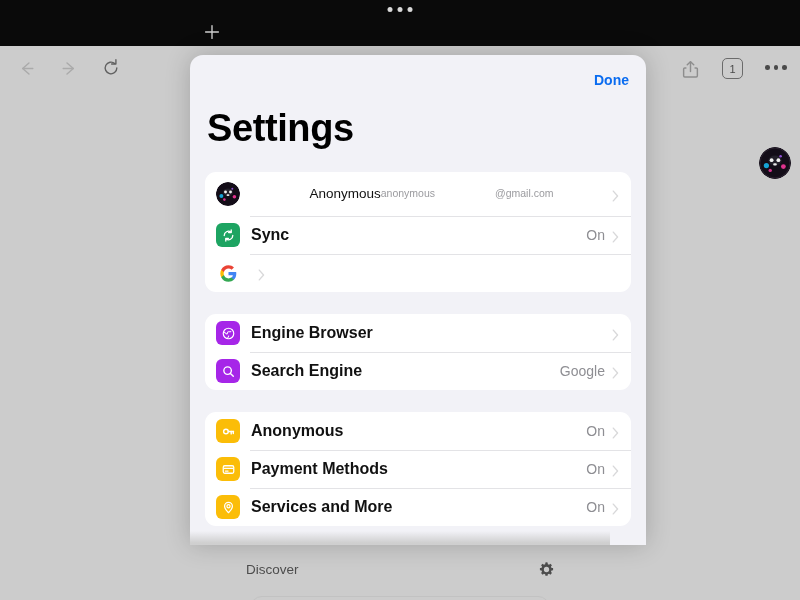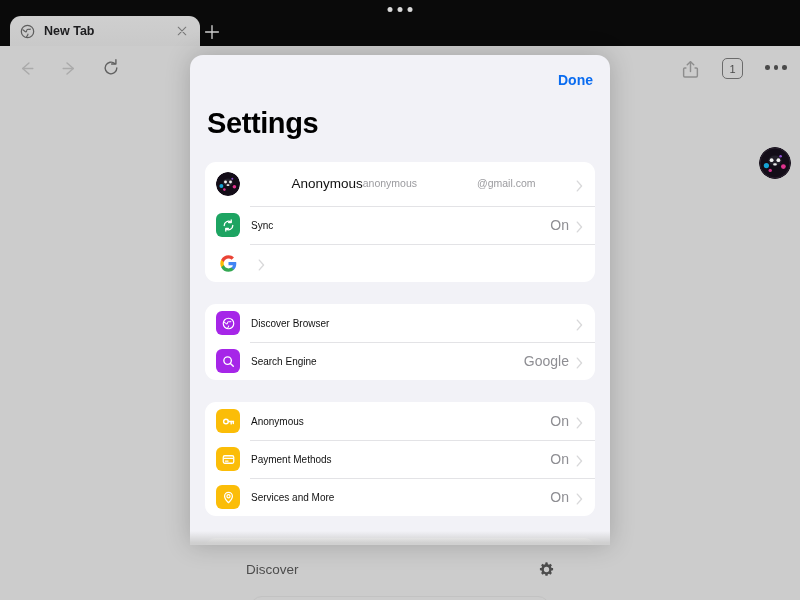--- a/index.html
+++ b/index.html
@@ -88,35 +88,35 @@
     position:absolute; left:538px; width:17px; height:17px;
     display:flex;align-items:center;justify-content:center;
   }
   #discover-card {
     position:absolute; top:506px; left:250px; width:300px; height:60px;
     border:1px solid #c2c2c2; border-radius:12px;
   }
 
   
   #settings-modal {
-    position:absolute; top:55px; left:190px; width:420px; height:490px;
+    position:absolute; top:55px; left:190px; width:456px; height:490px;
     background:#f2f2f7;
     border-radius:13px 13px 0 0;
     overflow:hidden;
     z-index:20;
     box-shadow:0 0 26px rgba(0,0,0,.20);
   }
   #modal-topbar { position:relative; height:46px; }
   #done-button {
     position:absolute; right:17px; top:17px;
     font-size:14px; font-weight:600; color:#0a6cf0;
   }
   #settings-title {
     margin:6px 0 0 17px;
-    font-size:29px; font-weight:700; letter-spacing:-.4px; color:#000;
+    font-size:38px; font-weight:700; letter-spacing:-.4px; color:#000;
   }
 
   .group {
     margin:22px 15px 0 15px;
     background:#fff;
     border-radius:11px;
     overflow:hidden;
   }
   .row {
     position:relative;
@@ -132,55 +132,40 @@
   .row-icon {
     width:24px; height:24px; flex:0 0 24px; margin-right:11px;
     border-radius:6px; display:flex; align-items:center; justify-content:center;
     overflow:hidden;
   }
   .row-icon.avatar { border-radius:50%; }
   .row-icon.green  { background:#1da462; }
   .row-icon.purple { background:#a626e8; }
   .row-icon.yellow { background:#fbbd08; }
   .row-icon.white  { background:#fff; }
-  .row-label { font-size:10px; color:#111; flex:1; white-space:nowrap; }
+  .row-label { font-size:16px; color:#111; flex:1; white-space:nowrap;font-weight:bold; }
   .row-sub   { font-size:10.5px; color:#9b9b9f; margin-top:1px; display:flex; gap:60px; }
   .row-value { font-size:14px; color:#8e8e93; margin-right:7px; white-space:nowrap; }
   .chev { width:7px; height:12px; flex:0 0 7px; opacity:.38; }
 
   .acct-text { flex:1; display:flex; flex-direction:row; justify-content:center; }
   .acct-name { font-size:13.5px; color:#111; line-height:1.15; }
 
   
   #group-voice { margin-bottom:0; }
   #modal-fade {
     position:absolute; left:0; bottom:0; width:420px; height:14px;
     background:linear-gradient(180deg, rgba(242,242,247,0) 0%, rgba(204,204,204,.92) 85%);
     pointer-events:none;
   }
 </style>
 </head>
 <body>
 
 <div id="tabstrip">
-  <div id="tab">
-    <span class="favicon">
-      <svg viewBox="0 0 16 16" width="15" height="15">
-        <circle cx="8" cy="8" r="6.6" fill="none" stroke="#5e5e5e" stroke-width="1.3"></circle>
-        <path d="M3 6.2c1.6 .8 2.4 2.4 3.4 2.2 1.1-.2 .2-2 1.4-2.6 1-.5 2.6 .4 3.4-.4" fill="none" stroke="#5e5e5e" stroke-width="1.2" stroke-linecap="round"></path>
-        <path d="M7 13.8c.4-1.4 1.7-1.9 1.5-3.1" fill="none" stroke="#5e5e5e" stroke-width="1.2" stroke-linecap="round"></path>
-      </svg>
-    </span>
-    <span class="tab-title">New Tab</span>
-    <span class="tab-close">
-      <svg viewBox="0 0 14 14" width="12" height="12">
-        <path d="M2.6 2.6 L11.4 11.4 M11.4 2.6 L2.6 11.4" stroke="#4a4a4a" stroke-width="1.25" stroke-linecap="round"></path>
-      </svg>
-    </span>
-  </div>
   <div id="newtab-btn">
     <svg viewBox="0 0 18 18" width="18" height="18">
       <path d="M9 2.6 V15.4 M2.6 9 H15.4" stroke="#d0d0d0" stroke-width="1.35" stroke-linecap="round"></path>
     </svg>
   </div>
 </div>
 
 <div id="multitask-handle">
   <i></i>
   <i></i>
@@ -334,21 +319,21 @@
   <div class="group">
 
     <div class="row">
       <span class="row-icon purple">
         <svg viewBox="0 0 20 20" width="15" height="15">
           <circle cx="10" cy="10" r="7" fill="none" stroke="#fff" stroke-width="1.6"></circle>
           <path d="M4.2 8.2c1.8 .9 2.6 2.6 3.7 2.4 1.2-.2 .2-2.2 1.5-2.8 1.1-.5 2.8 .4 3.7-.4" fill="none" stroke="#fff" stroke-width="1.35" stroke-linecap="round"></path>
           <path d="M8.6 16.6c.45-1.5 1.85-2.1 1.6-3.4" fill="none" stroke="#fff" stroke-width="1.35" stroke-linecap="round"></path>
         </svg>
       </span>
-      <span class="row-label">Discover Browser</span>
+      <span class="row-label">Engine Browser</span>
       <span class="row-value"></span>
       <span class="chev">
         <svg viewBox="0 0 8 14" width="7" height="12">
             <path d="M1.4 1.3 L6.4 7 L1.4 12.7" fill="none" stroke="#9a9a9e" stroke-width="1.6" stroke-linecap="round" stroke-linejoin="round"></path>
           </svg>
       </span>
     </div>
 
     <div class="row">
       <span class="row-icon purple">

